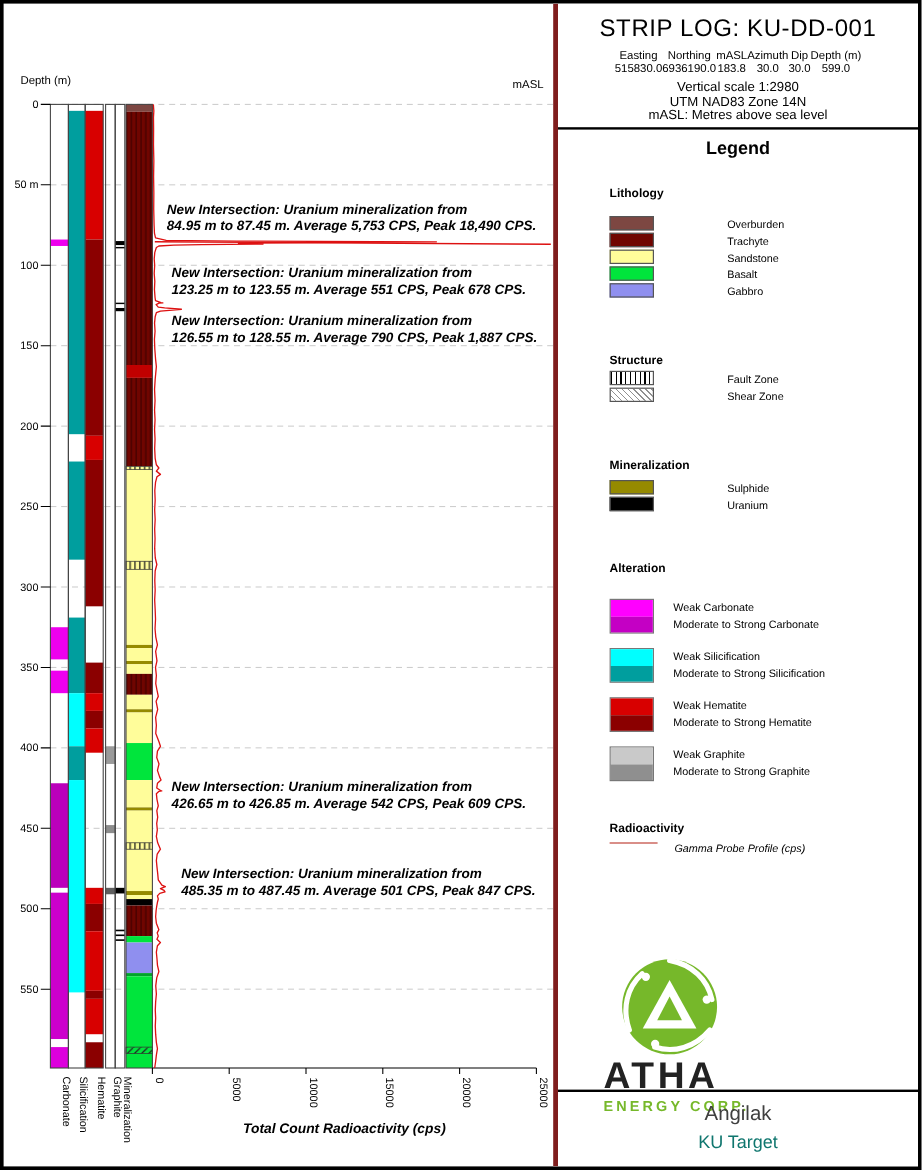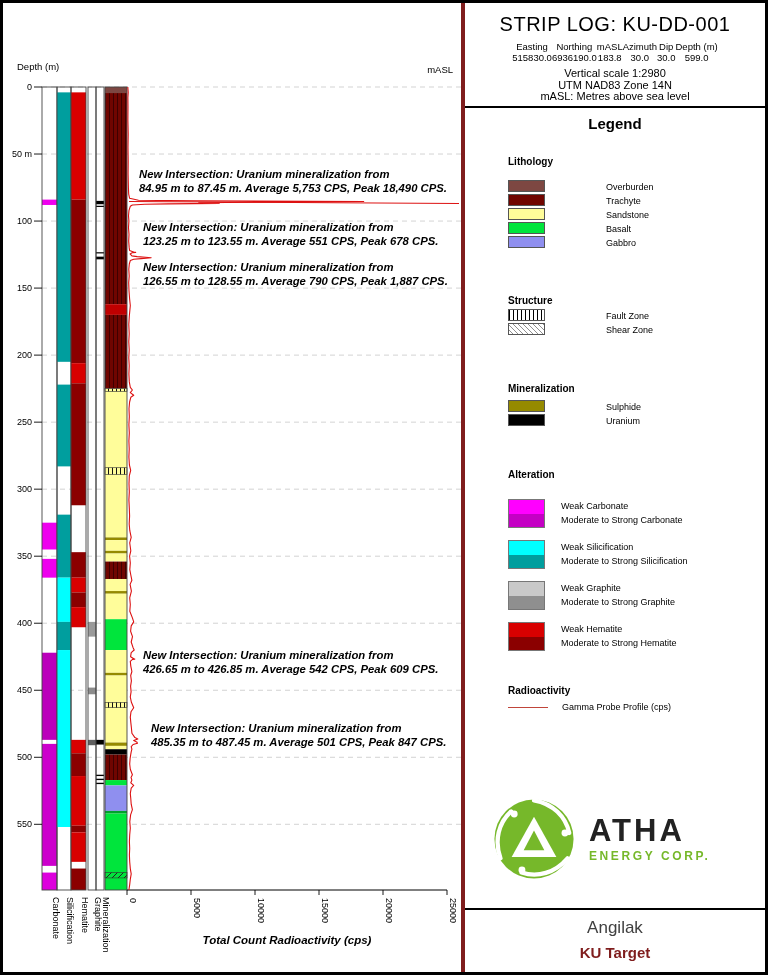--- a/index.html
+++ b/index.html
@@ -26,29 +26,29 @@
   .lg-row{display:flex;align-items:flex-end;height:14px;gap:45px;}
   .lg-swatch{width:37px;height:12px;border:1px solid #555;margin-right:16px;flex:0 0 auto;}
   .lg-label{font-size:9px;white-space:nowrap;color:#000;}
   .sw-fault{background:repeating-linear-gradient(90deg,#000 0 1px,#fff 1px 4px);}
   .sw-shear{background:repeating-linear-gradient(45deg,#fff 0 2.5px,#909090 2.5px 3.5px);}
   .alt-pair{display:flex;align-items:stretch;margin-bottom:11px;height:29px;margin-top:12px;}
   .alt-swatch{width:37px;flex:0 0 auto;margin-right:16px;border:1px solid #777;display:flex;flex-direction:column;}
   .alt-swatch div{flex:1;}
   .alt-labels{display:flex;flex-direction:column;justify-content:space-around;}
   .alt-labels .lg-label{line-height:13px;}
-  .radio-row{position:absolute;left:43px;display:flex;align-items:center;}
+  .radio-row{position:absolute;left:43px;display:flex;font-style:italic;}
   .radio-line{width:40px;height:0;border-top:1.6px solid #C0453A;margin-right:14px;}
-  .logo{position:absolute;left:26px;top:793px;display:flex;align-items:center;}
+  .logo{position:absolute;left:26px;top:793px;display:flex;align-items:center;flex-direction:column;}
   .logo-text{margin-left:12px;}
   .logo-brand{font-size:31px;font-weight:600;letter-spacing:3px;color:#222;line-height:30px;}
   .logo-sub{font-size:12px;font-weight:bold;letter-spacing:2.6px;margin-top:3px;}
   .panel-footer{position:absolute;left:0;right:0;top:905px;bottom:0;border-top:2px solid #000;text-align:center;}
   .pf-project{margin-top:8px;font-size:17px;color:#404040;}
-  .pf-target{margin-top:6px;font-size:15px;color:#7f1d1d;font-weight:bold;}
+  .pf-target{margin-top:6px;font-size:15px;color:#0f766e;}
 </style>
 </head>
 <body>
 
 <div class="page">
 
   <svg id="log-svg" width="487" height="969" viewBox="0 0 487 969">
     <defs>
       <pattern id="trachytePat" width="4" height="8" patternUnits="userSpaceOnUse">
         <rect id="trachyte-bg" width="4" height="8" fill="#700500"></rect>
@@ -341,36 +341,36 @@
             <div style="background: rgb(0, 255, 255);"></div>
             <div style="background: rgb(0, 158, 158);"></div>
           </div>
           <div class="alt-labels">
             <div class="lg-label">Weak Silicification</div>
             <div class="lg-label">Moderate to Strong Silicification</div>
           </div>
         </div>
         <div class="alt-pair">
           <div class="alt-swatch">
+            <div style="background: rgb(216, 0, 0);"></div>
+            <div style="background: rgb(139, 0, 0);"></div>
+          </div>
+          <div class="alt-labels">
+            <div class="lg-label">Weak Hematite</div>
+            <div class="lg-label">Moderate to Strong Hematite</div>
+          </div>
+        </div>
+        <div class="alt-pair">
+          <div class="alt-swatch">
             <div style="background: rgb(201, 201, 201);"></div>
             <div style="background: rgb(143, 143, 143);"></div>
           </div>
           <div class="alt-labels">
             <div class="lg-label">Weak Graphite</div>
             <div class="lg-label">Moderate to Strong Graphite</div>
-          </div>
-        </div>
-        <div class="alt-pair">
-          <div class="alt-swatch">
-            <div style="background: rgb(216, 0, 0);"></div>
-            <div style="background: rgb(139, 0, 0);"></div>
-          </div>
-          <div class="alt-labels">
-            <div class="lg-label">Weak Hematite</div>
-            <div class="lg-label">Moderate to Strong Hematite</div>
           </div>
         </div>
       </div>
 
     <div class="lg-header" style="top:682px">Radioactivity</div>
     <div class="radio-row" style="top:699px">
       <div class="radio-line" style="border-top-color: rgb(192, 69, 58);"></div>
       <div class="lg-label">Gamma Probe Profile (cps)</div>
     </div>
 

